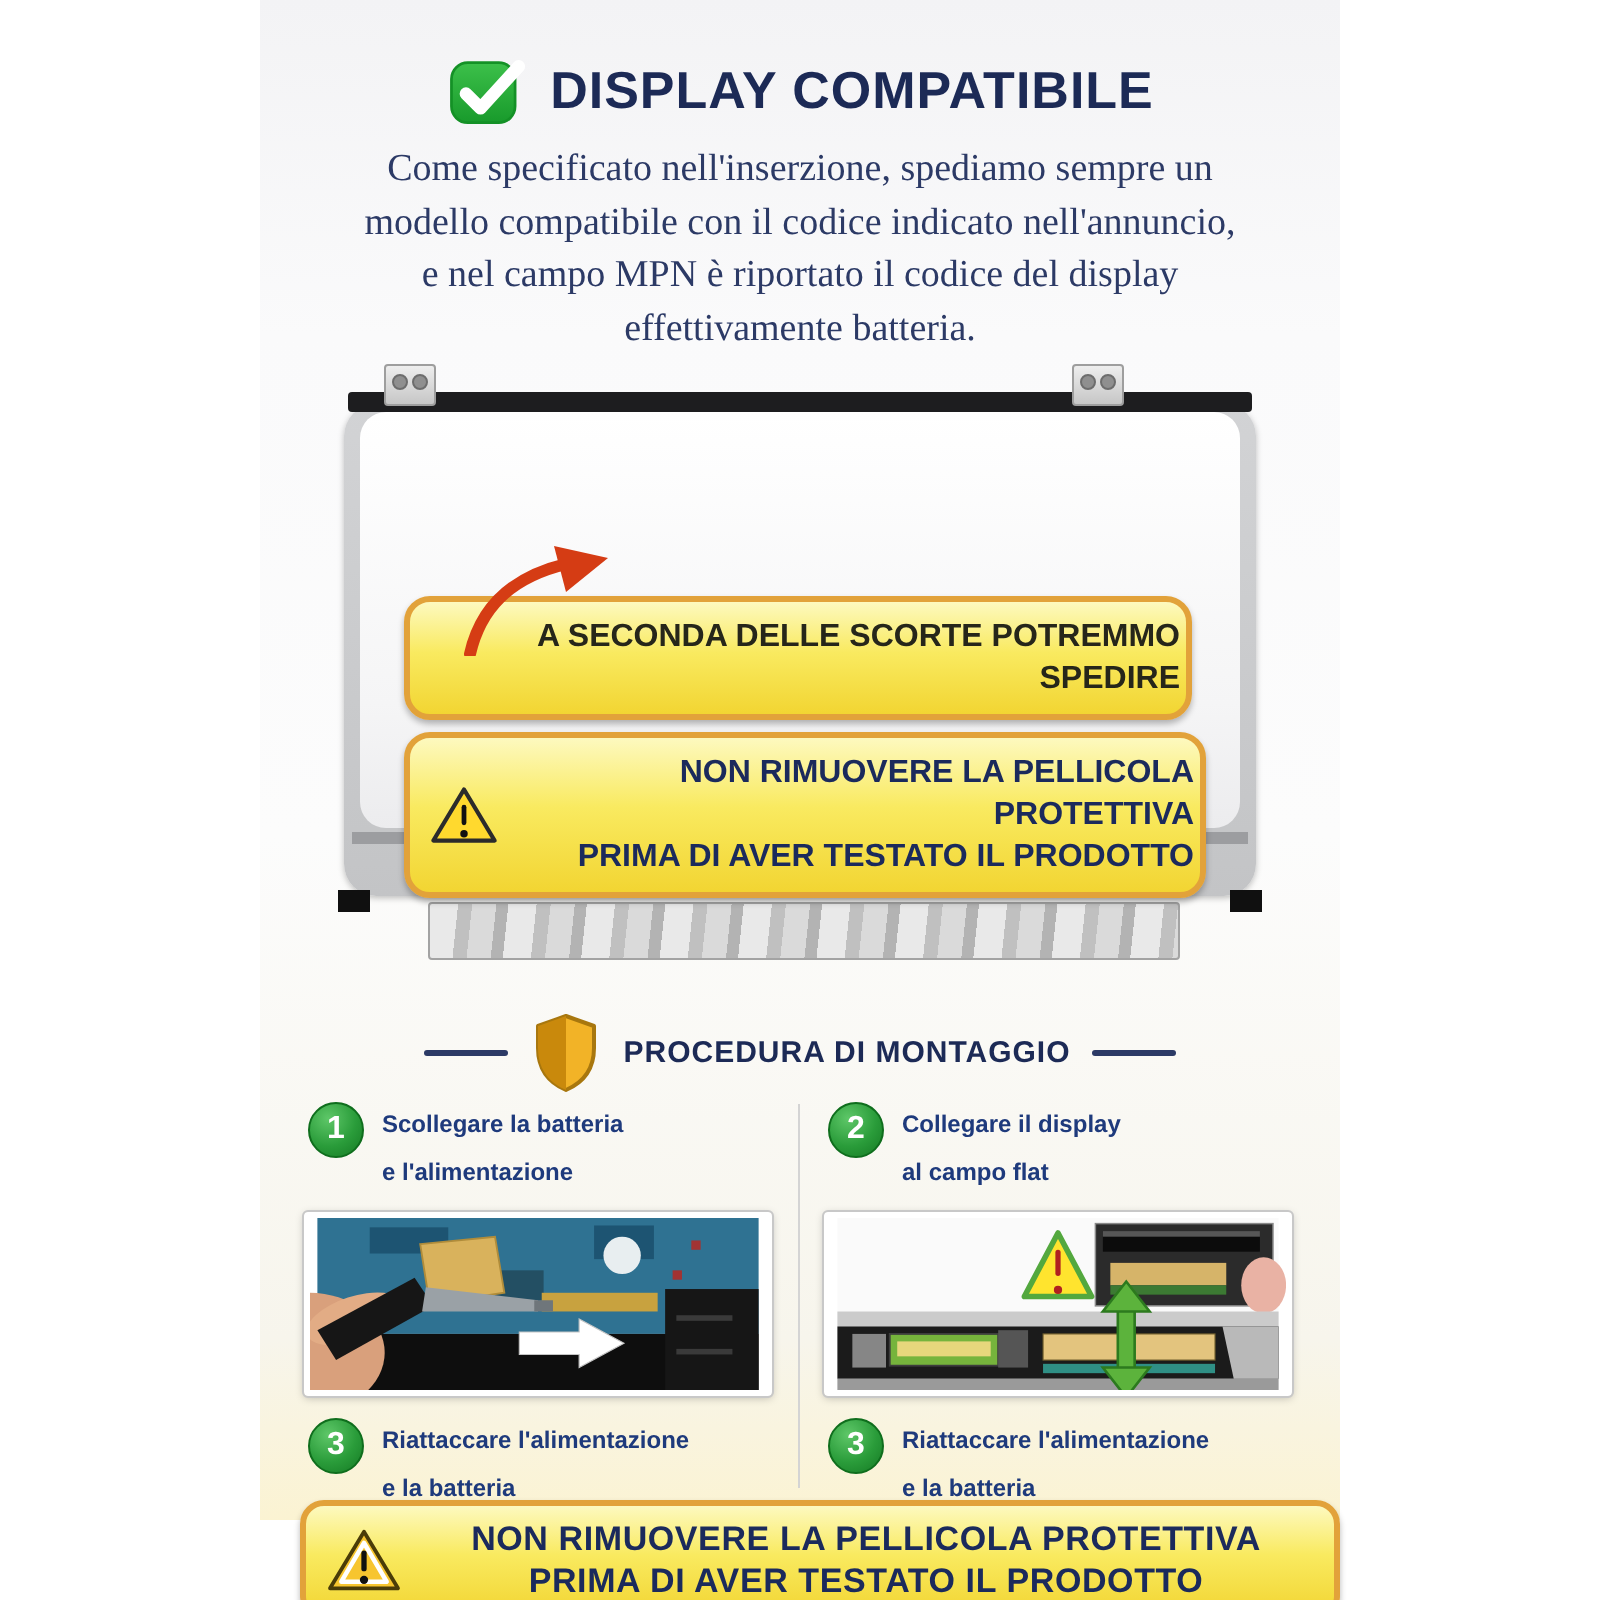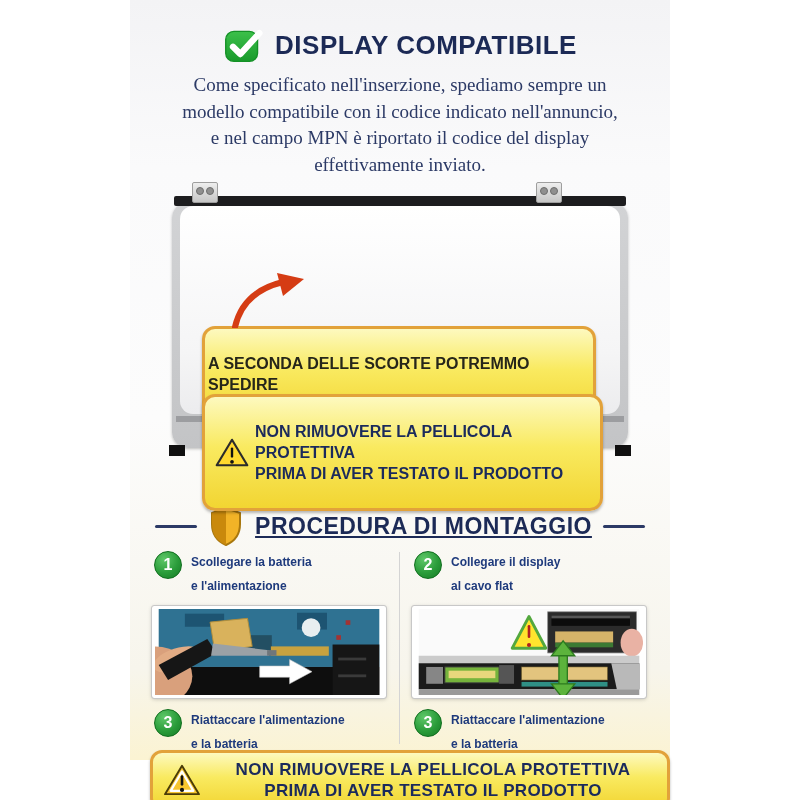--- a/index.html
+++ b/index.html
@@ -31,29 +31,29 @@
   .panel-face{position:absolute;top:4px;left:8px;right:8px;bottom:34px;border-radius:13px;
               background:linear-gradient(180deg,#ffffff 0%,#f5f5f6 70%,#ececee 100%);}
   .panel-bandline{position:absolute;left:4px;right:4px;bottom:26px;height:6px;background:#9c9da0;}
   .nub{position:absolute;bottom:24px;width:16px;height:11px;background:#101010;z-index:2;}
   .nub.left{left:-3px;} .nub.right{right:-3px;}
   .foil{position:absolute;left:42px;right:38px;bottom:0;height:27px;border:1px solid #a3a3a3;border-radius:2px;
         background:repeating-linear-gradient(96deg,#e9e9e9 0 14px,#c0c0c0 14px 21px,#dadada 21px 33px,#b3b3b3 33px 39px);}
   .red-arrow{position:absolute;left:55px;top:86px;z-index:4;}
   .note{position:absolute;left:30px;width:382px;border:3px solid #e2a23a;border-radius:13px;
         background:linear-gradient(180deg,#fdf9bf 0%,#f9ea60 45%,#f2d532 100%);
-        box-shadow:0 2px 3px rgba(0,0,0,.28);text-align:left;font-weight:bold;
-        font-size:16px;line-height:21px;padding:24px 3px;z-index:3;margin-top:28px;}
+        box-shadow:0 2px 3px rgba(0,0,0,.28);text-align:right;font-weight:bold;
+        font-size:16px;line-height:21px;padding:7px 3px;z-index:3;}
   .note.stock{top:112px;color:#26261a;}
   .note.film{top:180px;color:#1b2a5c;display:flex;align-items:center;gap:6px;padding-left:10px;}
   .note.film .note-lines{flex:1;}
   
   .proc-header{position:absolute;top:506px;left:0;width:540px;display:flex;align-items:center;justify-content:center;gap:11px;}
   .rule{height:3px;width:42px;background:#2c3a66;border-radius:2px;}
-  .proc-title{font-size:23px;font-weight:bold;color:#1c2a56;letter-spacing:.5px;text-decoration:underline;}
+  .proc-title{font-size:15px;font-weight:bold;color:#1c2a56;letter-spacing:.5px;}
   
   .cols{position:absolute;top:550px;left:22px;width:496px;display:flex;gap:24px;}
   .col{width:236px;}
   .col-divider{position:absolute;left:269px;top:552px;width:1px;height:192px;background:#d4d4d4;}
   .step{display:flex;gap:9px;align-items:flex-start;margin:0 0 8px 2px;}
   .badge{flex:0 0 26px;width:26px;height:26px;border-radius:50%;margin-top:1px;
          background:radial-gradient(circle at 35% 28%,#5ec768 0%,#2a9c3a 55%,#157a24 100%);
          border:1px solid #0f6e1d;color:#fff;font-weight:bold;font-size:16px;line-height:26px;text-align:center;}
   .step-text{font-size:12px;font-weight:bold;color:#1e3a7c;line-height:24px;}
   .photo{width:228px;height:86px;border:3px solid #ffffff;outline:1px solid #c8c8c8;border-radius:2px;
@@ -82,21 +82,21 @@
       <rect x="3" y="5" width="35" height="33" rx="9" fill="url(#gGreen)" stroke="#149126" stroke-width="1.5"></rect>
       <path d="M11 22 L19 30 L40 7" fill="none" stroke="#ffffff" stroke-width="7" stroke-linecap="round" stroke-linejoin="round"></path>
     </svg>
     <span class="title">DISPLAY COMPATIBILE</span>
   </div>
 
   <div class="intro">
     <div>Come specificato nell'inserzione, spediamo sempre un</div>
     <div>modello compatibile con il codice indicato nell'annuncio,</div>
     <div>e nel campo MPN è riportato il codice del display</div>
-    <div>effettivamente inviato.</div>
+    <div>effettivamente batteria.</div>
   </div>
 
   <div class="panel">
     <div class="hinge left">
         <i class="h1"></i>
         <i class="h2"></i>
       </div>
     <div class="hinge right">
         <i class="h1"></i>
         <i class="h2"></i>
@@ -186,21 +186,21 @@
           <div>e la batteria</div>
         </div>
       </div>
     </div>
 
     <div class="col">
       <div class="step">
         <div class="badge">2</div>
         <div class="step-text">
           <div>Collegare il display</div>
-          <div>al cavo flat</div>
+          <div>al campo flat</div>
         </div>
       </div>
 
       <div class="photo">
         <svg width="228" height="86" viewBox="0 0 236 92">
           <rect x="0" y="0" width="236" height="50" fill="#fafafa"></rect>
           <path d="M118 8 L136 42 L100 42 Z" fill="#ffe42e" stroke="#53a83e" stroke-width="3" stroke-linejoin="round"></path>
           <rect x="116.6" y="17" width="2.8" height="14" rx="1.4" fill="#b02020"></rect>
           <circle cx="118" cy="38.5" r="2.2" fill="#b02020"></circle>
           <rect x="138" y="3" width="95" height="44" fill="#2b2b2b" stroke="#8a8a8a" stroke-width="0.8"></rect>

